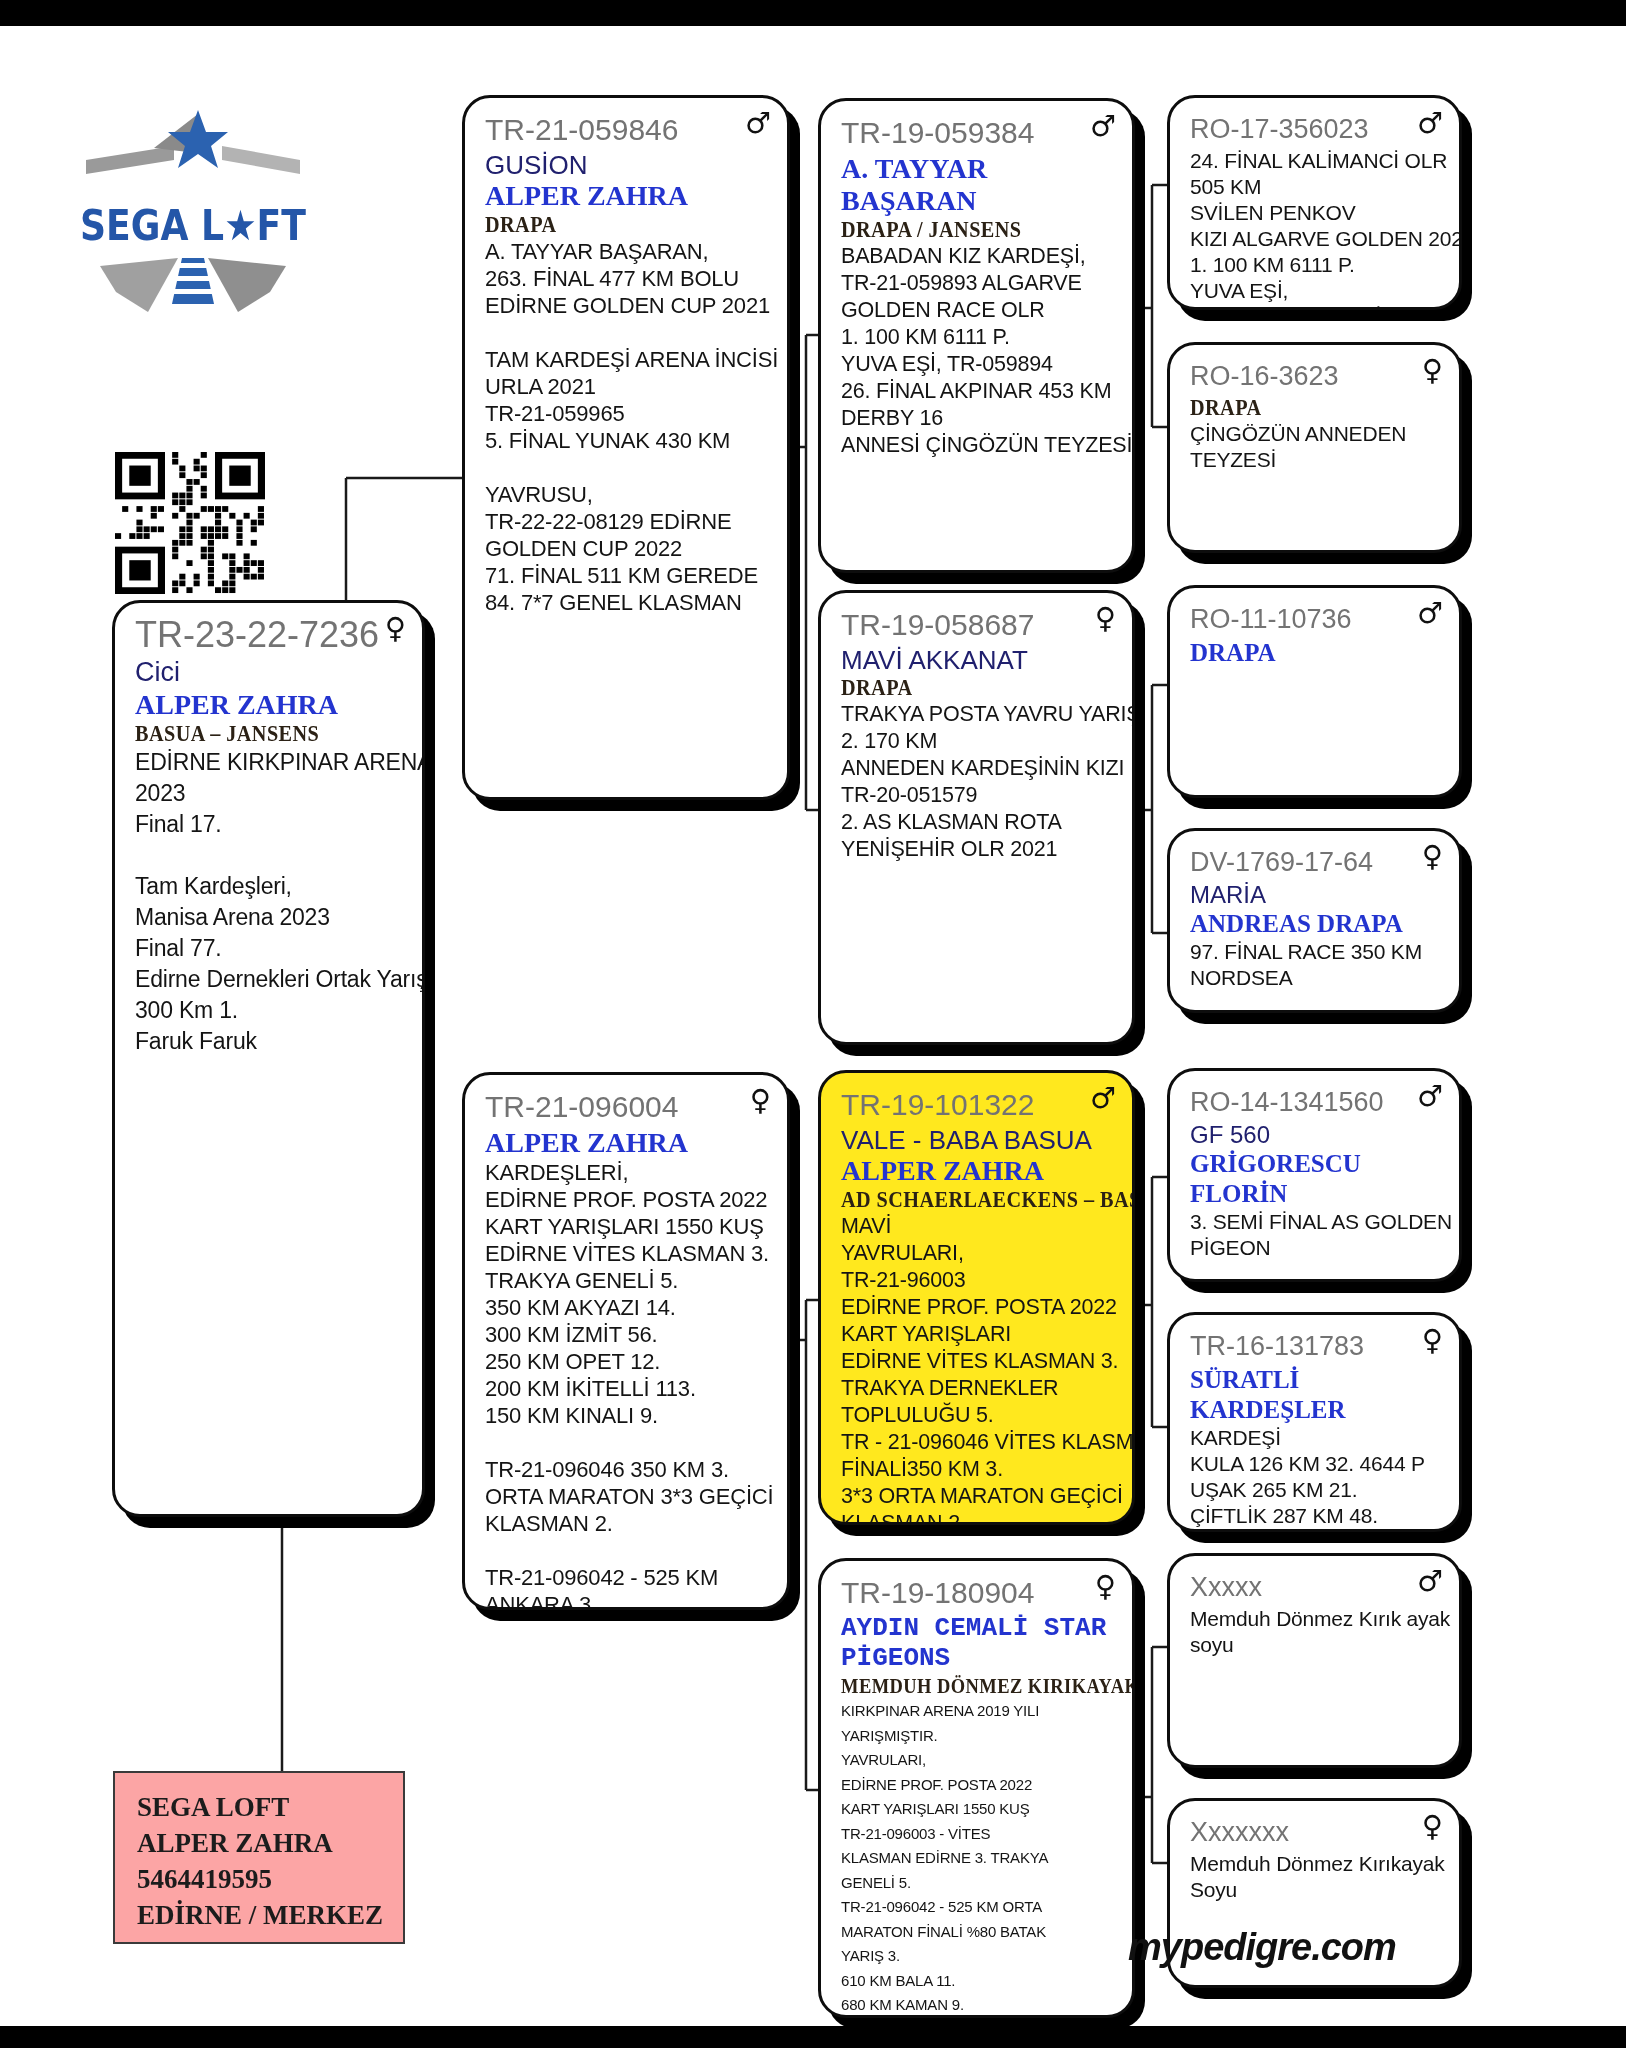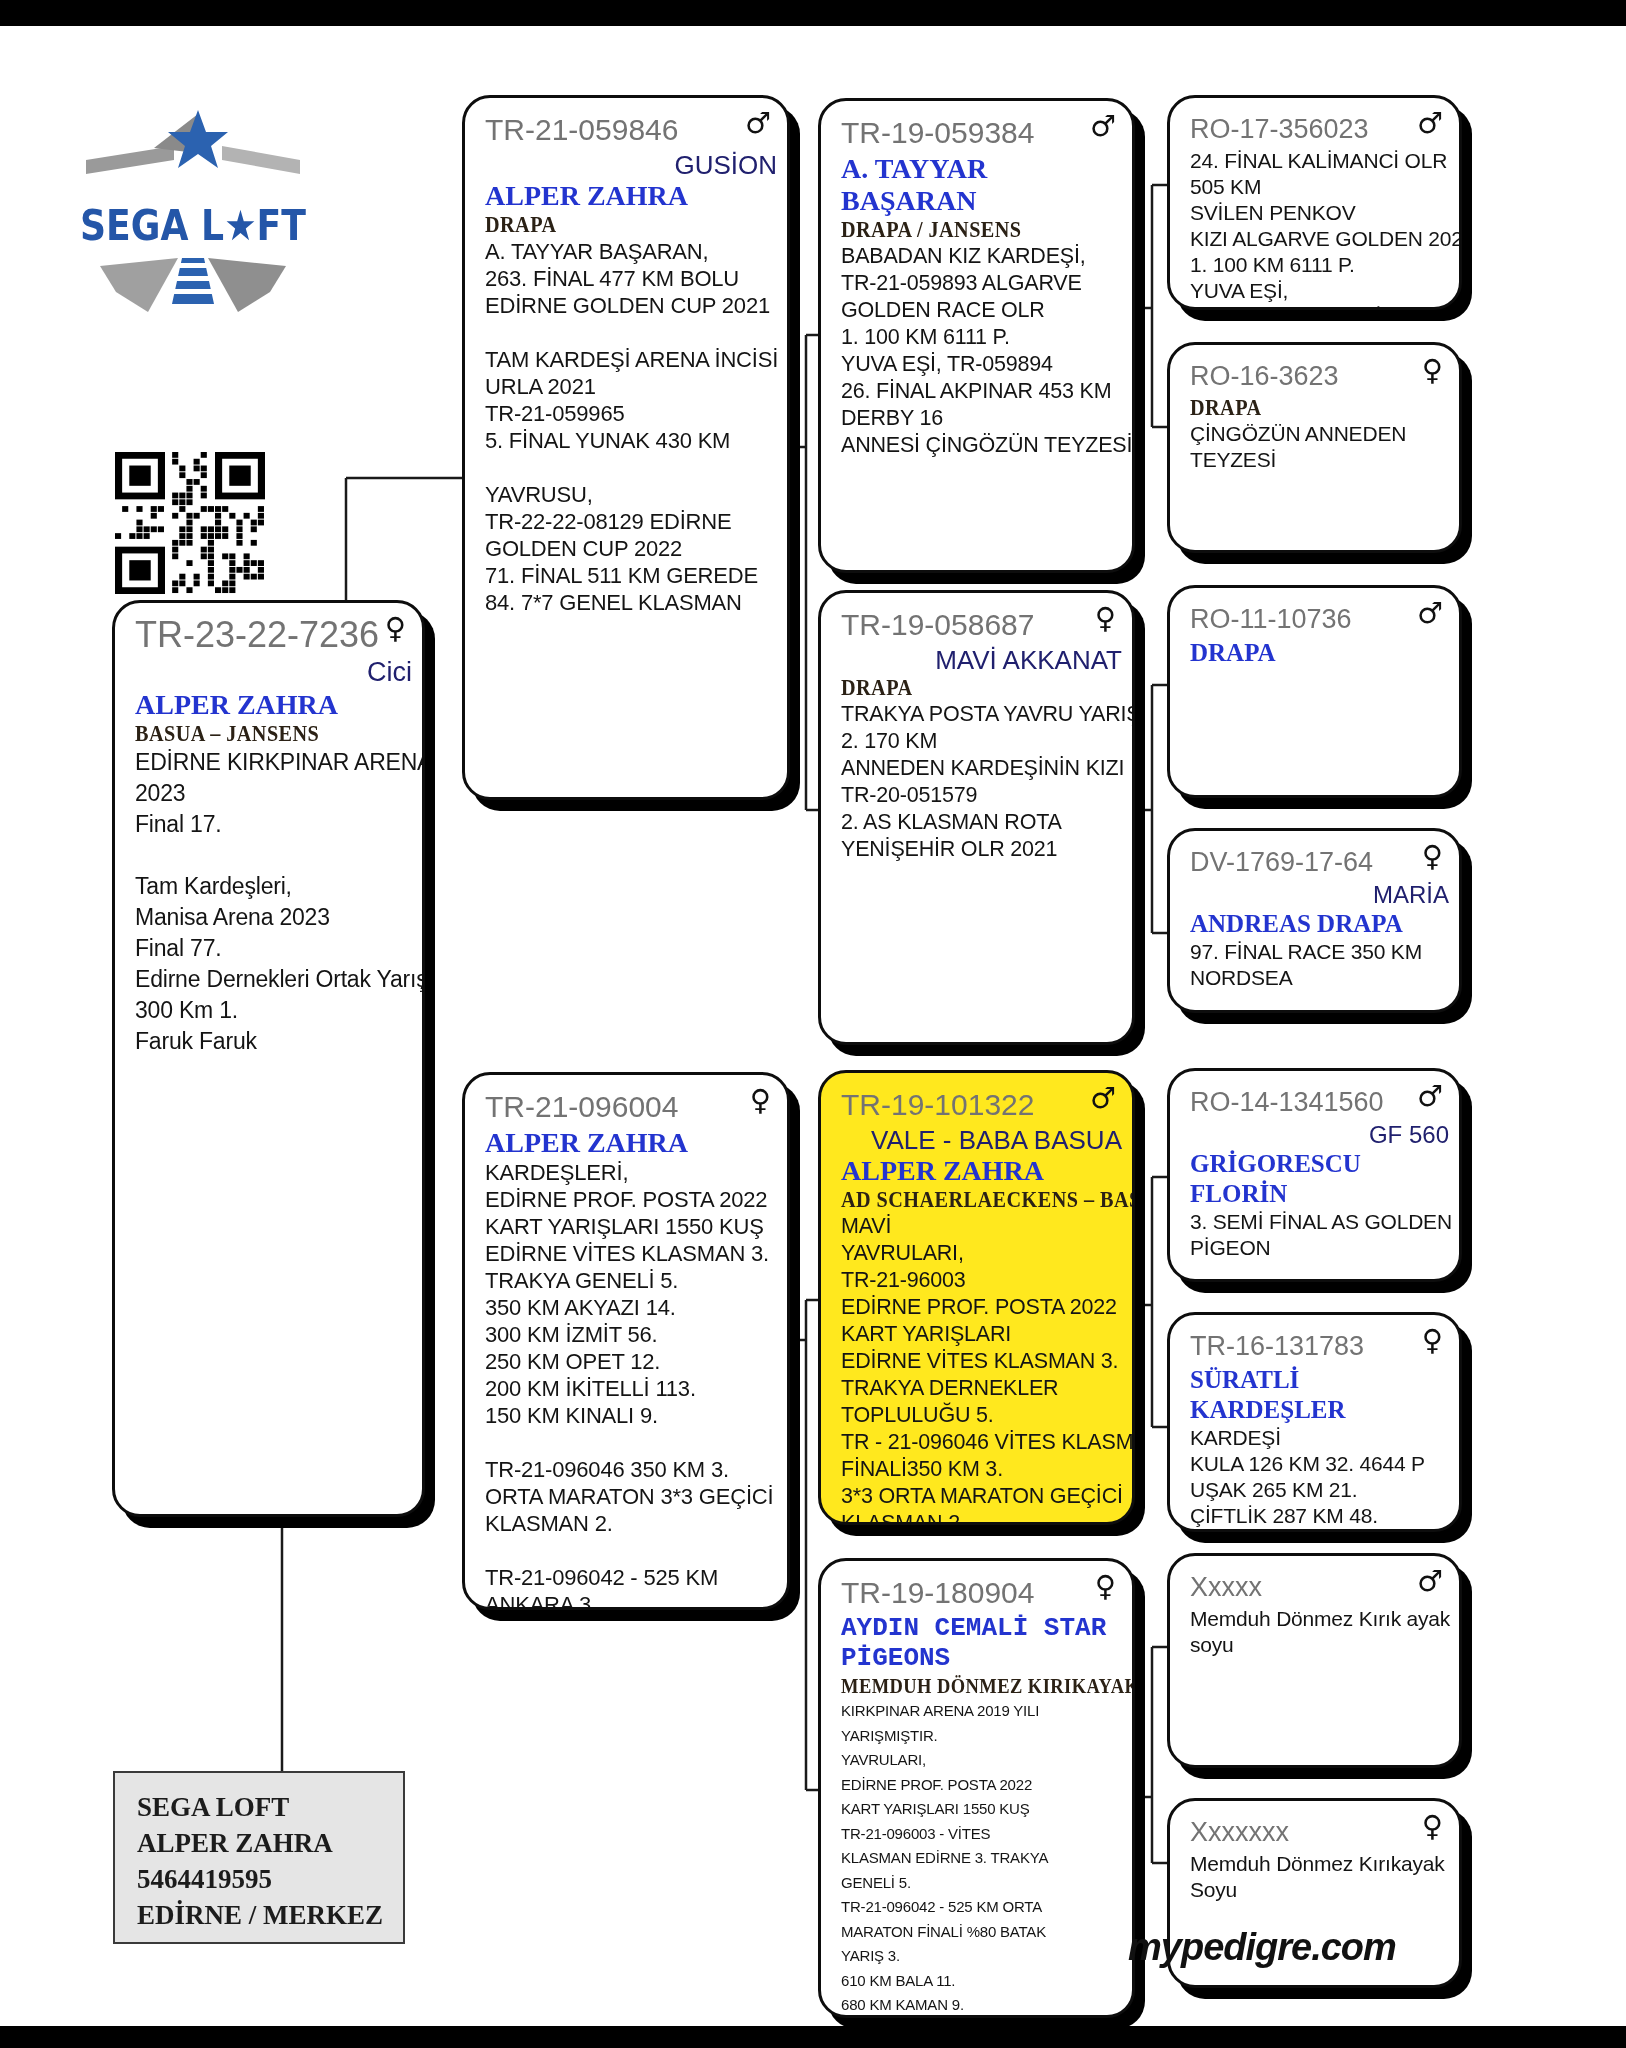--- a/index.html
+++ b/index.html
@@ -9,37 +9,37 @@
   #bottombar{position:absolute;left:0;top:2026px;width:1626px;height:22px;background:#000;}
   #title{position:absolute;left:0;right:0;top:30px;text-align:center;
          font-size:40px;font-weight:500;color:#2742d9;letter-spacing:.5px;}
   #wires{position:absolute;left:0;top:0;z-index:0;}
   .box{position:absolute;z-index:1;background:#fff;border:3px solid #0d0d0d;border-radius:28px;
        box-shadow:10px 11px 0 #000;padding:14px 10px 0 20px;box-sizing:border-box;overflow:hidden;}
   .box.hl{background:#ffe81e;}
   .sex{position:absolute;top:10px;right:16px;font-size:29px;line-height:30px;color:#111;
        font-family:"DejaVu Sans",sans-serif;}
   .ring{font-size:30px;line-height:36px;font-weight:500;color:#737373;margin-bottom:2px;white-space:nowrap;}
-  .name2{font-size:26px;line-height:30px;color:#20206e;white-space:nowrap;text-align:right;}
+  .name2{font-size:26px;line-height:30px;color:#20206e;white-space:nowrap;}
   .fancier{font-family:"Liberation Serif",serif;font-weight:700;font-size:28px;line-height:32px;color:#2334cf;}
   .strainwrap{height:26px;}
   .strain{display:inline-block;transform:scaleX(.88);transform-origin:0 50%;
           font-family:"Liberation Serif",serif;font-weight:700;font-size:23px;line-height:26px;
           color:#2b2115;letter-spacing:.5px;white-space:nowrap;}
   .bline{font-size:22px;line-height:27px;min-height:27px;letter-spacing:-.2px;white-space:nowrap;}
   .lg .ring{font-size:36px;} .lg .name2{font-size:27px;line-height:34px;}
   .lg .bline{font-size:23px;line-height:31px;min-height:31px;}
   .md .bline{font-size:21.5px;}
   .sm .ring{font-size:27px;line-height:34px;} .sm .name2{font-size:24px;line-height:28px;}
   .sm .fancier{font-size:25px;line-height:30px;}
   .sm .bline{font-size:21px;line-height:26px;min-height:26px;}
   .xs .fancier{font-size:26px;line-height:30px;font-family:Liberation Mono, monospace;} .xs .strain{font-size:21px;}
   .xs .bline{font-size:15px;line-height:24.5px;min-height:24.5px;}
   #ownerbox{position:absolute;left:113px;top:1771px;width:292px;height:173px;z-index:1;
-            border:2px solid #3a3a3a;box-sizing:border-box;padding:16px 0 0 22px;background:#e5e5e5;}
+            border:2px solid #3a3a3a;box-sizing:border-box;padding:16px 0 0 22px;background:#fca5a5;}
   #ownerbox .oline{font-family:"Liberation Serif",serif;font-weight:700;font-size:27px;line-height:36px;color:#1c1c1c;}
   #footer{position:absolute;left:1128px;top:1926px;width:360px;text-align:left;z-index:2;
           font-style:italic;font-weight:800;font-size:38px;letter-spacing:-1px;color:#111;}
   #logo{position:absolute;left:78px;top:108px;z-index:1;}
   #qr{position:absolute;left:115px;top:452px;z-index:1;}
 </style>
 </head>
 <body>
 
 <div id="page">

